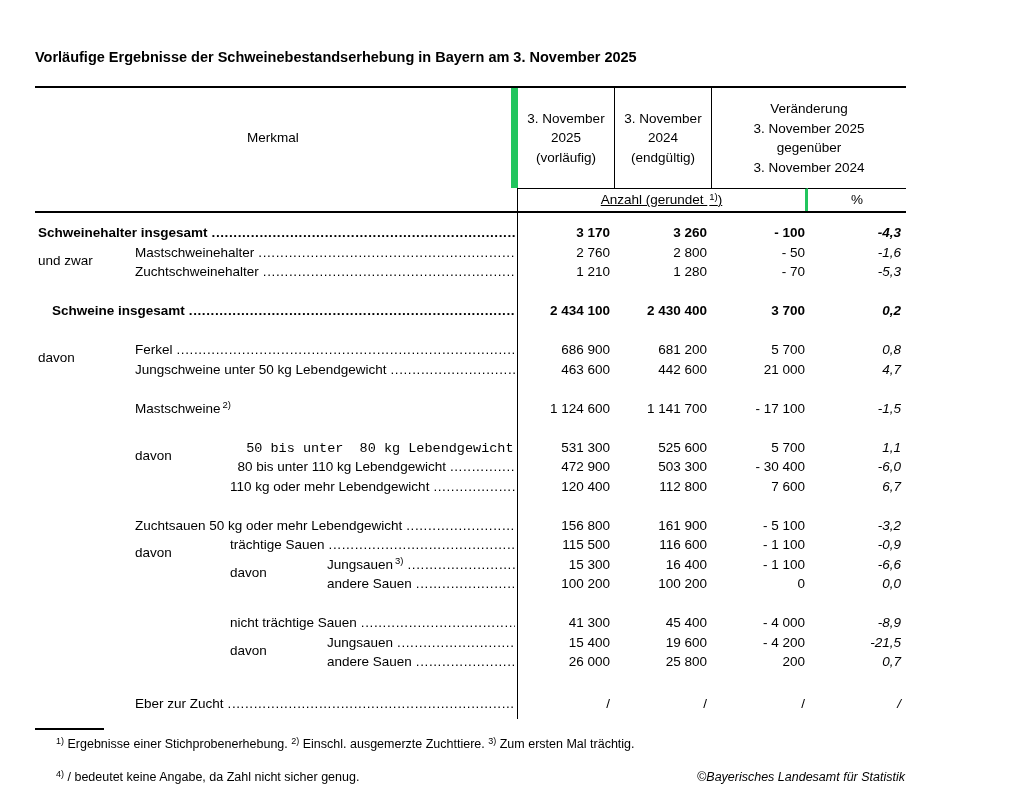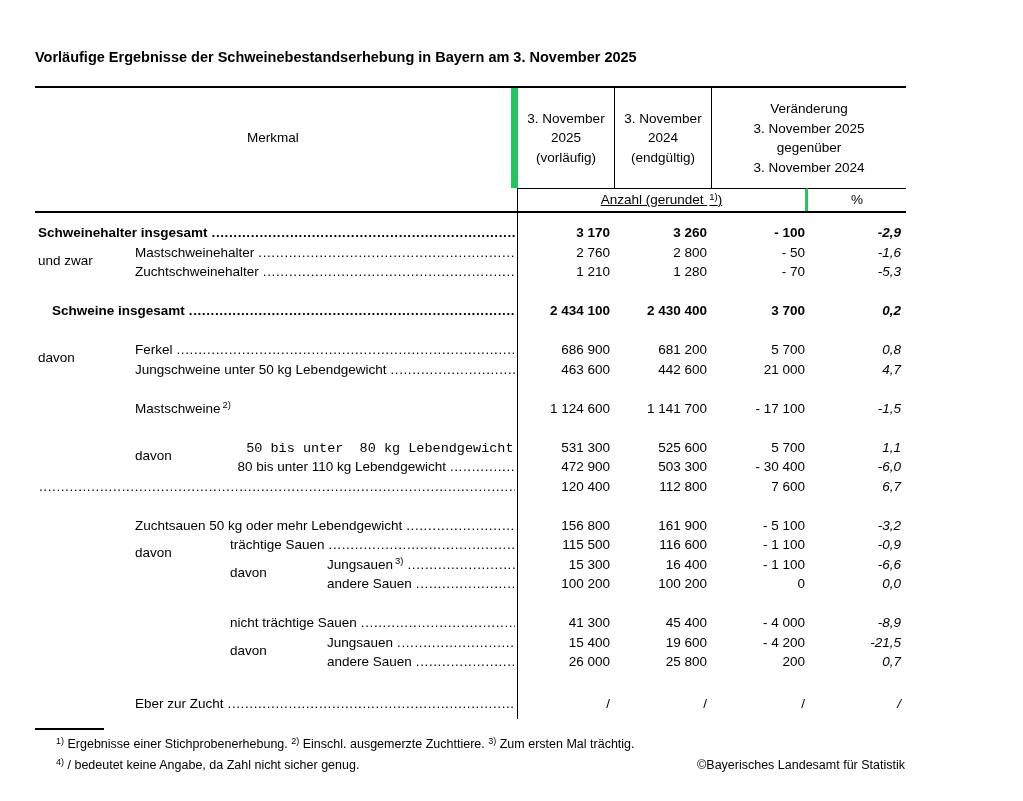--- a/index.html
+++ b/index.html
@@ -49,25 +49,25 @@
   }
   .v { box-sizing:border-box; text-align:right; height:100%; }
   .v1 { width:97px; padding-right:5px; }
   .v2 { width:97px; padding-right:5px; }
   .v3 { width:96px; padding-right:3px; }
   .v4 { width:98px; padding-right:5px; font-style:italic; }
   .sup { font-size:9.5px; position:relative; top:-4.5px; margin-left:2px; white-space:pre; }
 
   
   .fn-rule { width:69px; border-top:2px solid #000; margin-top:9px; }
-  .fn { font-size:12.5px; line-height:20px; padding-left:21px; }
+  .fn { font-size:12.5px; line-height:20px; padding-left:21px;margin-top:12px; }
   .fn1 { margin-top:4px; }
   .fn2 { display:flex; }
   .fn .fsup { font-size:9px; position:relative; top:-4px; white-space:pre; }
-  .copyright { margin-left:auto; padding-right:1px; }
+  .copyright { margin-left:auto; padding-right:1px;font-style:italic; }
 </style>
 </head>
 <body>
 
 <div class="page">
 
   <div class="title">Vorläufige Ergebnisse der Schweinebestandserhebung in Bayern am 3. November 2025</div>
 
   <div class="table">
 
@@ -96,21 +96,21 @@
           <div class="cell-label"></div>
         </div>
         <div class="row bold">
           <div class="cell-label">
             <span class="lbl" style="margin-left: 3px;">Schweinehalter insgesamt</span>
             <span class="leader"></span>
           </div>
           <div class="v v1">3 170</div>
           <div class="v v2">3 260</div>
           <div class="v v3">- 100</div>
-          <div class="v v4">-2,9</div>
+          <div class="v v4">-4,3</div>
         </div>
         <div class="row">
           <div class="cell-label">
             <span class="prefix" style="left: 3px;">und zwar</span>
             <span class="lbl" style="margin-left: 100px;">Mastschweinehalter</span>
             <span class="leader"></span>
           </div>
           <div class="v v1">2 760</div>
           <div class="v v2">2 800</div>
           <div class="v v3">- 50</div>
@@ -195,20 +195,21 @@
             <span class="lbl" style="margin-left: 195px;">  80 bis unter 110 kg Lebendgewicht</span>
             <span class="leader"></span>
           </div>
           <div class="v v1">472 900</div>
           <div class="v v2">503 300</div>
           <div class="v v3">- 30 400</div>
           <div class="v v4">-6,0</div>
         </div>
         <div class="row">
           <div class="cell-label">
+            <span class="lbl" style="margin-left: 195px;">110 kg oder mehr Lebendgewicht</span>
             <span class="leader"></span>
           </div>
           <div class="v v1">120 400</div>
           <div class="v v2">112 800</div>
           <div class="v v3">7 600</div>
           <div class="v v4">6,7</div>
         </div>
         <div class="row" style="height: 19.5px;">
           <div class="cell-label"></div>
         </div>

